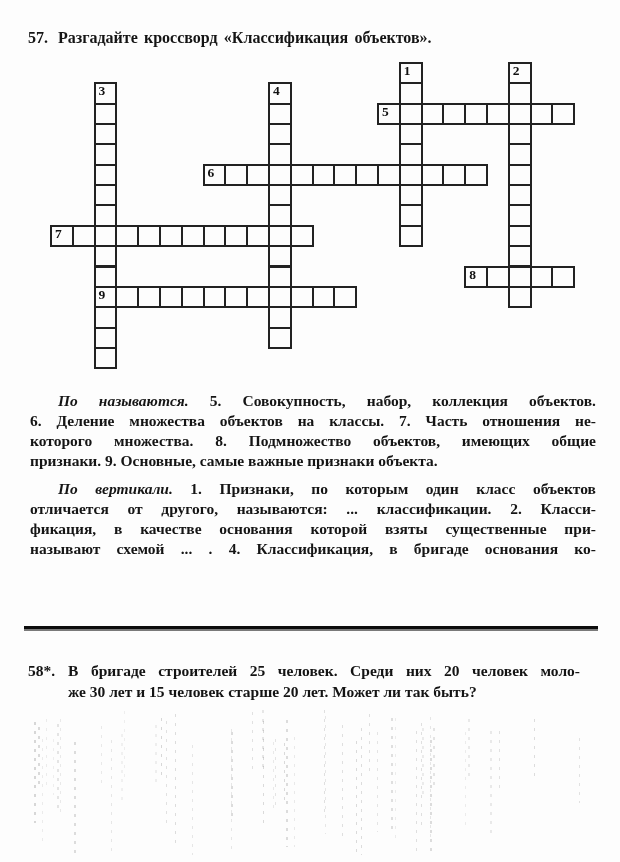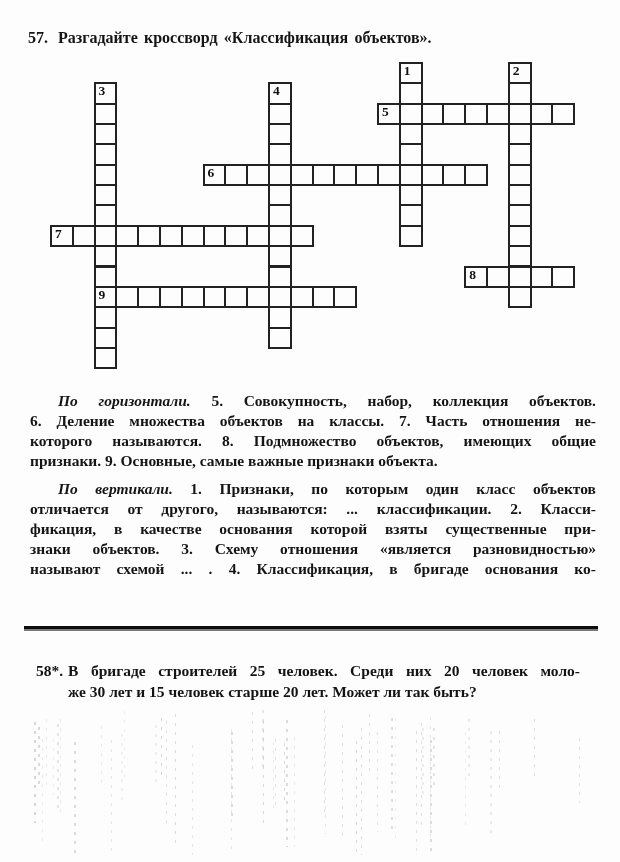--- a/index.html
+++ b/index.html
@@ -58,21 +58,21 @@
     border-bottom:2px solid #7a7a7a;
     border-top:1px solid #0d0d0d;
   }
 
   
   .task58{
     position:absolute;left:28px;top:660px;width:568px;
     font-size:15.5px;line-height:21px;font-weight:700;
   }
   .task58 .t58-num{
-    position:absolute;left:0;top:0;font-weight:700;margin-left:8px;
+    position:absolute;left:0;top:0;font-weight:700;
   }
   .task58 .t58-body{
     margin-left:40px;width:512px;
   }
   .task58 .line.jst{text-align:justify;text-align-last:justify;}
 
   
   .bleed{
     position:absolute;left:0;top:705px;width:620px;height:150px;
     overflow:hidden;pointer-events:none;
@@ -205,31 +205,30 @@
       <div class="cw-cell" style="left: 202.6px; top: 285.85px; width: 23.8px; height: 22.35px;"></div>
       <div class="cw-cell" style="left: 224.4px; top: 285.85px; width: 23.8px; height: 22.35px;"></div>
       <div class="cw-cell" style="left: 246.2px; top: 285.85px; width: 23.8px; height: 22.35px;"></div>
       <div class="cw-cell" style="left: 268px; top: 285.85px; width: 23.8px; height: 22.35px;"></div>
       <div class="cw-cell" style="left: 289.8px; top: 285.85px; width: 23.8px; height: 22.35px;"></div>
       <div class="cw-cell" style="left: 311.6px; top: 285.85px; width: 23.8px; height: 22.35px;"></div>
       <div class="cw-cell" style="left: 333.4px; top: 285.85px; width: 23.8px; height: 22.35px;"></div>
     </div>
 
   <div class="para" style="top:391px;">
-      <div class="line jst ind"><span class="seg-bi">По горизонтали.</span><span class="seg-b"> 5. </span><span>Совокупность, набор, коллекция объектов.</span></div>
+      <div class="line jst ind"><span class="seg-bi">По называются.</span><span class="seg-b"> 5. </span><span>Совокупность, набор, коллекция объектов.</span></div>
       <div class="line jst"><span class="seg-b">6. </span><span>Деление множества объектов на классы. </span><span class="seg-b">7. </span><span>Часть отношения не-</span></div>
-      <div class="line jst"><span>которого называются. </span><span class="seg-b">8. </span><span>Подмножество объектов, имеющих общие</span></div>
+      <div class="line jst"><span>которого множества. </span><span class="seg-b">8. </span><span>Подмножество объектов, имеющих общие</span></div>
       <div class="line"><span>признаки. </span><span class="seg-b">9. </span><span>Основные, самые важные признаки объекта.</span></div>
     </div>
 
   <div class="para" style="top:479px;">
       <div class="line jst ind"><span class="seg-bi">По вертикали.</span><span class="seg-b"> 1. </span><span>Признаки, по которым один класс объектов</span></div>
       <div class="line jst"><span>отличается от другого, называются: ... классификации. </span><span class="seg-b">2. </span><span>Класси-</span></div>
       <div class="line jst"><span>фикация, в качестве основания которой взяты существенные при-</span></div>
-      <div class="line jst"><span>знаки объектов. </span><span class="seg-b">3. </span><span>Схему отношения «является разновидностью»</span></div>
       <div class="line jst"><span>называют схемой ... . </span><span class="seg-b">4. </span><span>Классификация, в бригаде основания ко-</span></div>
     </div>
 
   <div class="rule"></div>
 
   <div class="task58">
     <span class="t58-num">58*.</span>
     <div class="t58-body">
         <div class="line jst"><span>В бригаде строителей 25 человек. Среди них 20 человек моло-</span></div>
         <div class="line"><span>же 30 лет и 15 человек старше 20 лет. Может ли так быть?</span></div>

